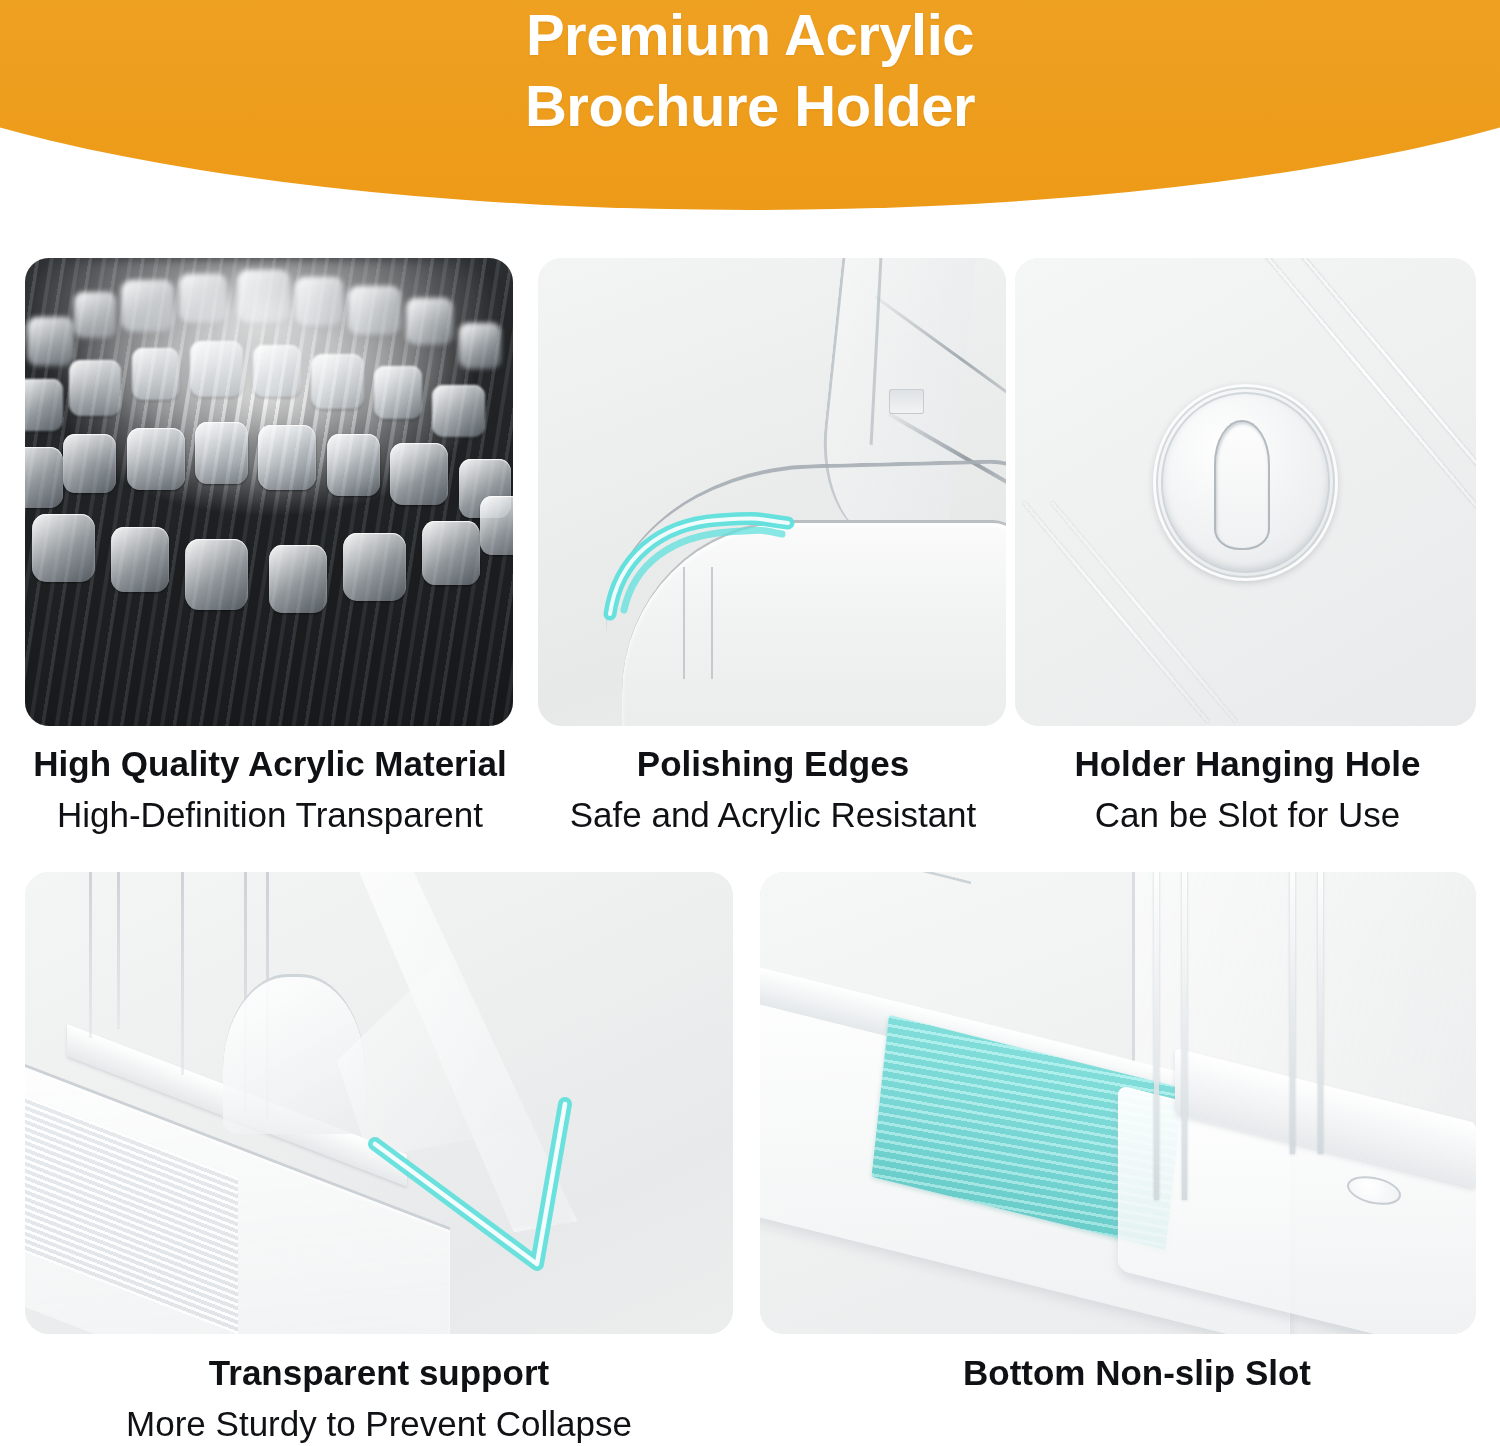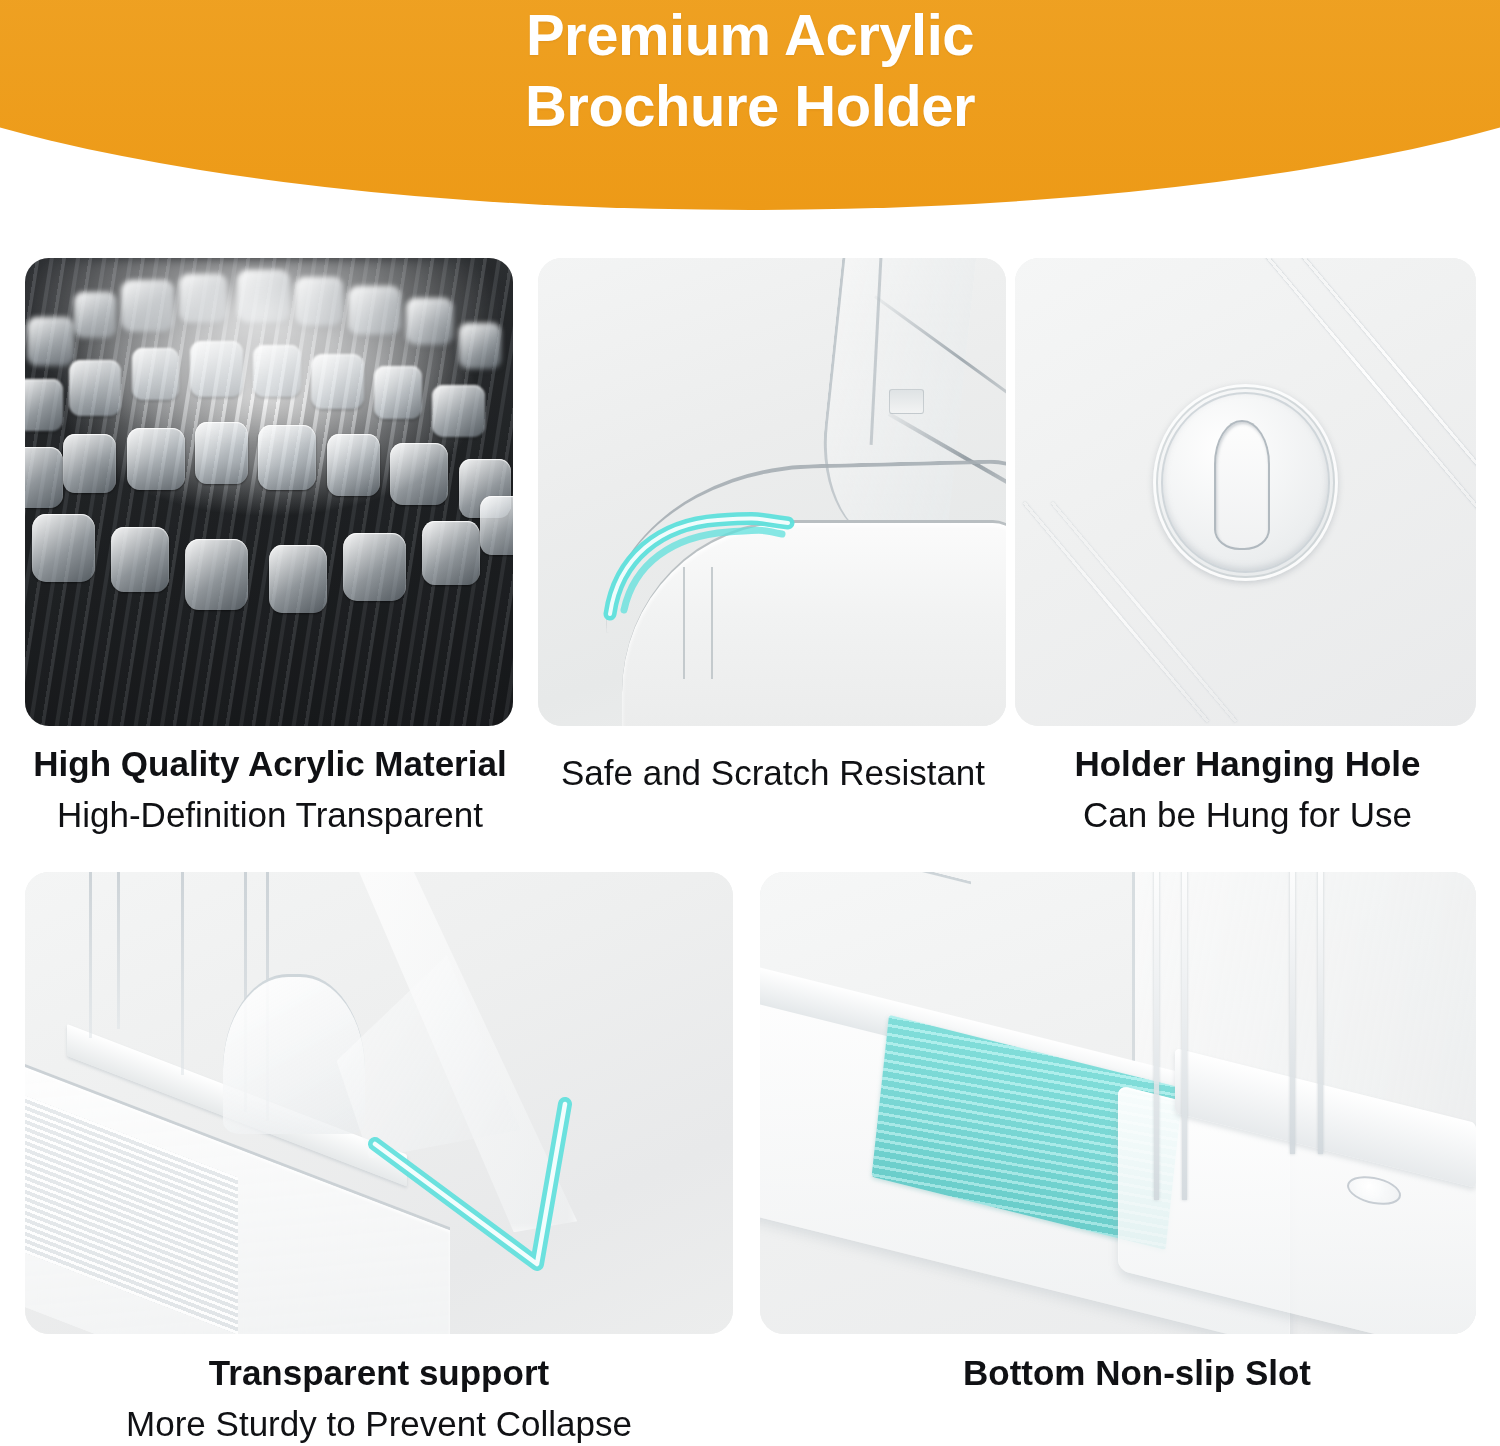--- a/index.html
+++ b/index.html
@@ -299,25 +299,26 @@
           <div class="keyhole"></div>
         </div>
       </div>
     </div>
 
     <div class="cap c1">
       <div class="cap-title">High Quality Acrylic Material</div>
       <div class="cap-sub">High-Definition Transparent</div>
     </div>
     <div class="cap c2">
-      <div class="cap-sub">Safe and Scratch Resistant</div>
+      <div class="cap-title">Polishing Edges</div>
+      <div class="cap-sub">Safe and Acrylic Resistant</div>
     </div>
     <div class="cap c3">
       <div class="cap-title">Holder Hanging Hole</div>
-      <div class="cap-sub">Can be Hung for Use</div>
+      <div class="cap-sub">Can be Slot for Use</div>
     </div>
   </div>
 
   <div class="grid-bottom">
 
     <div class="tile t4">
       <div class="tri-bg">
         <div class="base-slab"></div>
         <div class="base-ribs"></div>
         <div class="base-lip"></div>

